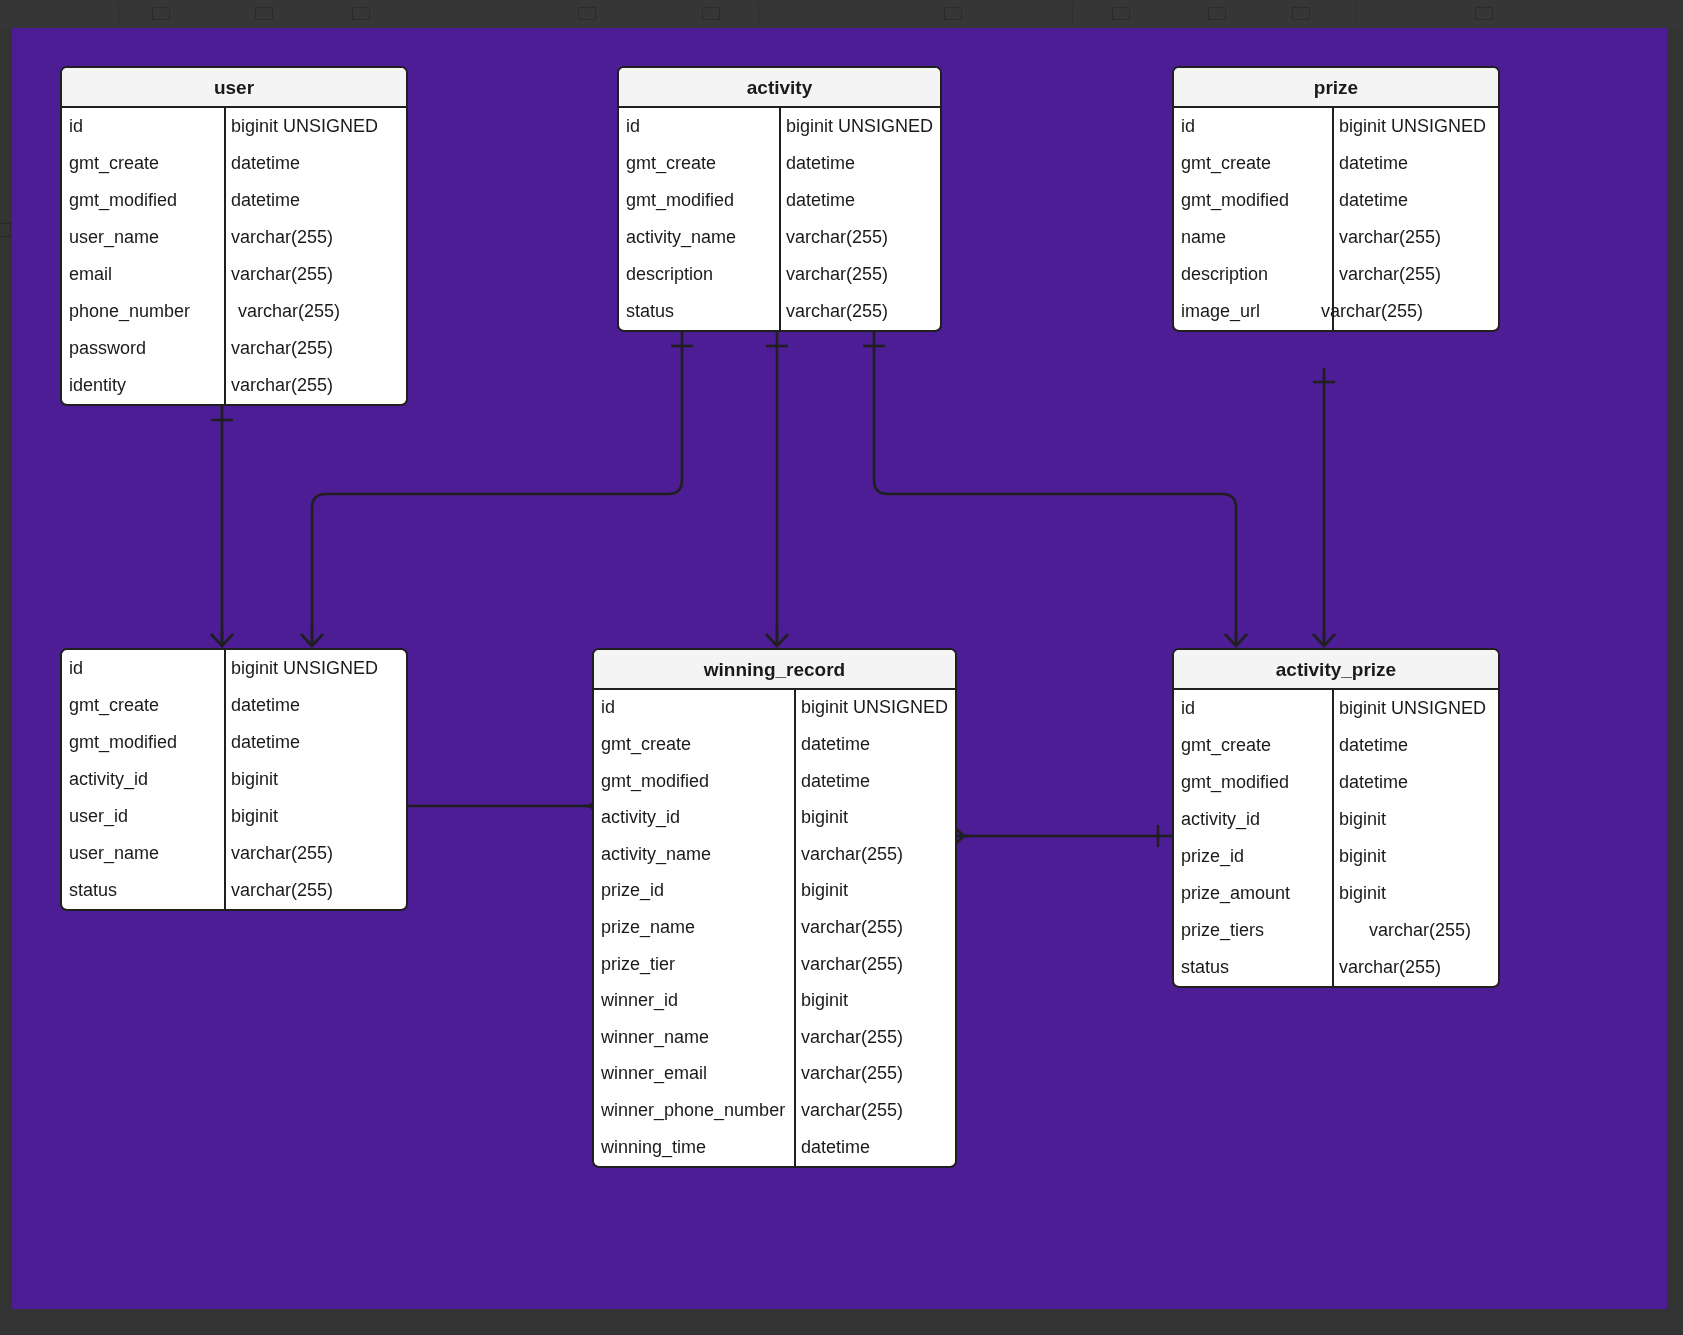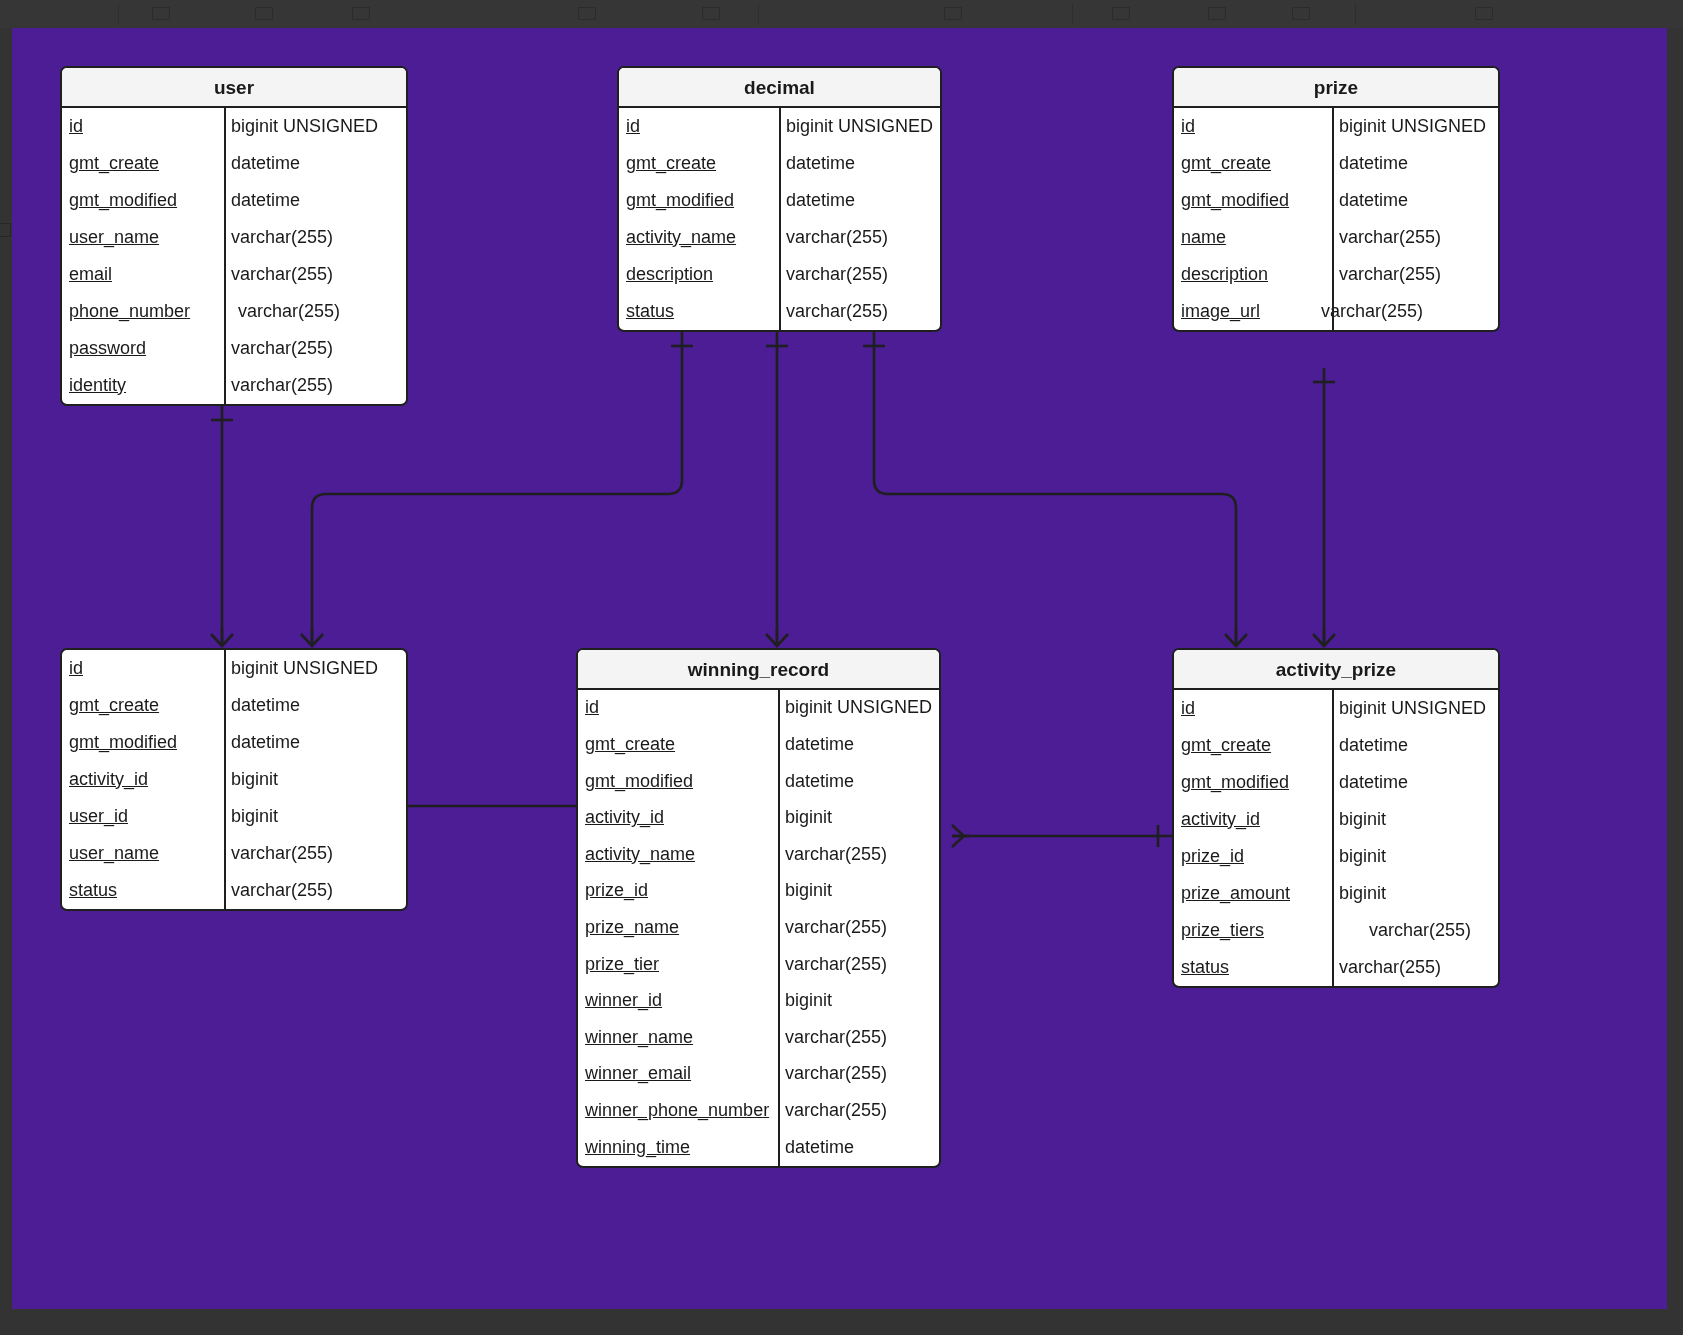--- a/index.html
+++ b/index.html
@@ -94,21 +94,21 @@
     display: flex;
     align-items: center;
   }
   .attr-name, .attr-type {
     font-size: 18px;
     color: #1a1a1a;
     white-space: nowrap;
     padding-left: 7px;
     line-height: 1.1;
   }
-  .attr-name { flex: none; text-decoration: underline; }
+  .attr-name { flex: none; }
   .attr-type { flex: none; }
 </style>
 </head>
 <body>
 
 <div id="app">
 
   <div id="toolbar-top">
     <div class="tb-sep" style="left:118px"></div>
     <div class="tb-sep" style="left:758px"></div>
@@ -208,21 +208,21 @@
           <div class="attr-type">varchar(255)</div>
         </div>
         <div class="attr-row" style="height:37px">
           <div class="attr-name" style="width:162px">identity</div>
           <div class="attr-type">varchar(255)</div>
         </div>
       </div>
     </div>
 
     <div class="entity" style="left:605px; top:38px; width:325px;">
-      <div class="entity-title">decimal</div>
+      <div class="entity-title">activity</div>
       <div class="entity-body">
         <div class="col-divider" style="left:160px;"></div>
         <div class="attr-row" style="height:37px">
           <div class="attr-name" style="width:160px">id</div>
           <div class="attr-type">biginit UNSIGNED</div>
         </div>
         <div class="attr-row" style="height:37px">
           <div class="attr-name" style="width:160px">gmt_create</div>
           <div class="attr-type">datetime</div>
         </div>
@@ -303,21 +303,21 @@
           <div class="attr-name" style="width:162px">user_name</div>
           <div class="attr-type">varchar(255)</div>
         </div>
         <div class="attr-row" style="height:37px">
           <div class="attr-name" style="width:162px">status</div>
           <div class="attr-type">varchar(255)</div>
         </div>
       </div>
     </div>
 
-    <div class="entity" style="left:564px; top:620px; width:365px;">
+    <div class="entity" style="left:580px; top:620px; width:365px;">
       <div class="entity-title">winning_record</div>
       <div class="entity-body">
         <div class="col-divider" style="left:200px;"></div>
         <div class="attr-row" style="height:36.6px">
           <div class="attr-name" style="width:200px">id</div>
           <div class="attr-type">biginit UNSIGNED</div>
         </div>
         <div class="attr-row" style="height:36.6px">
           <div class="attr-name" style="width:200px">gmt_create</div>
           <div class="attr-type">datetime</div>

